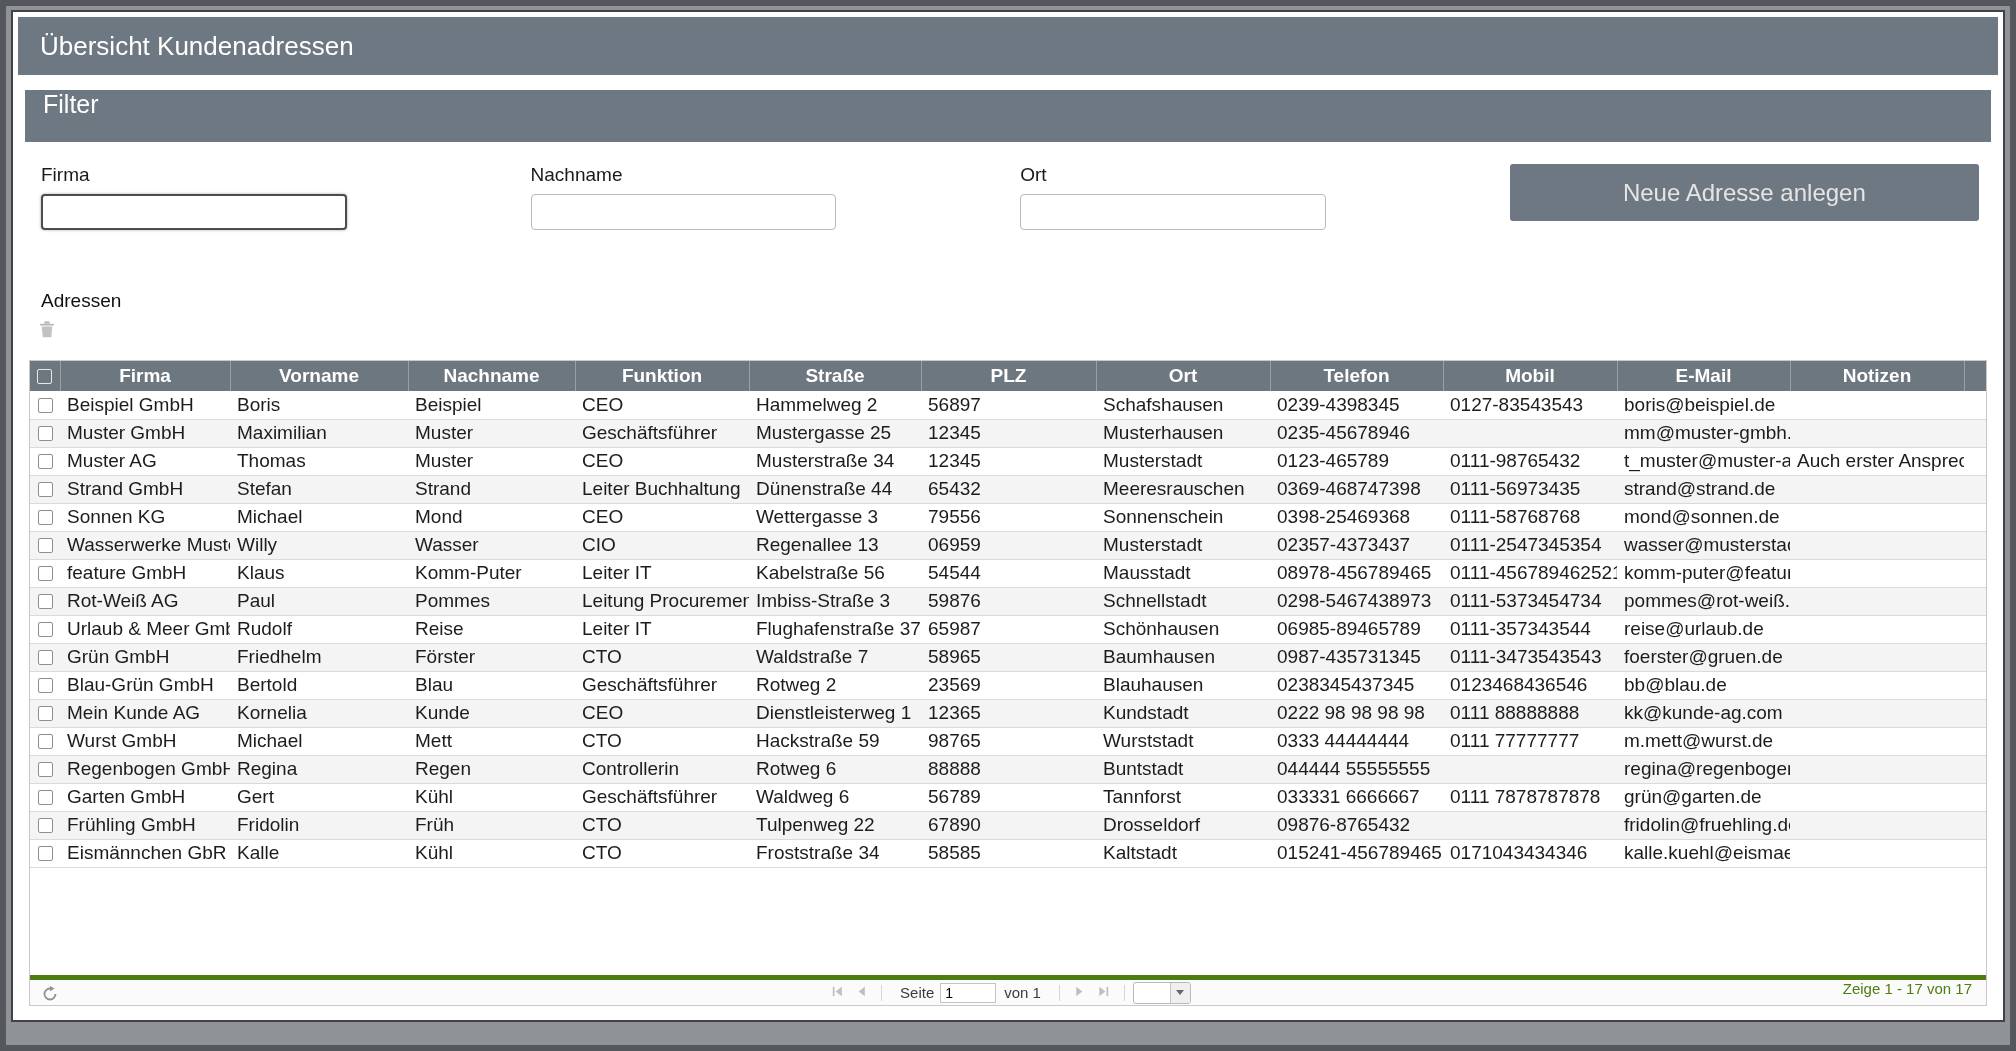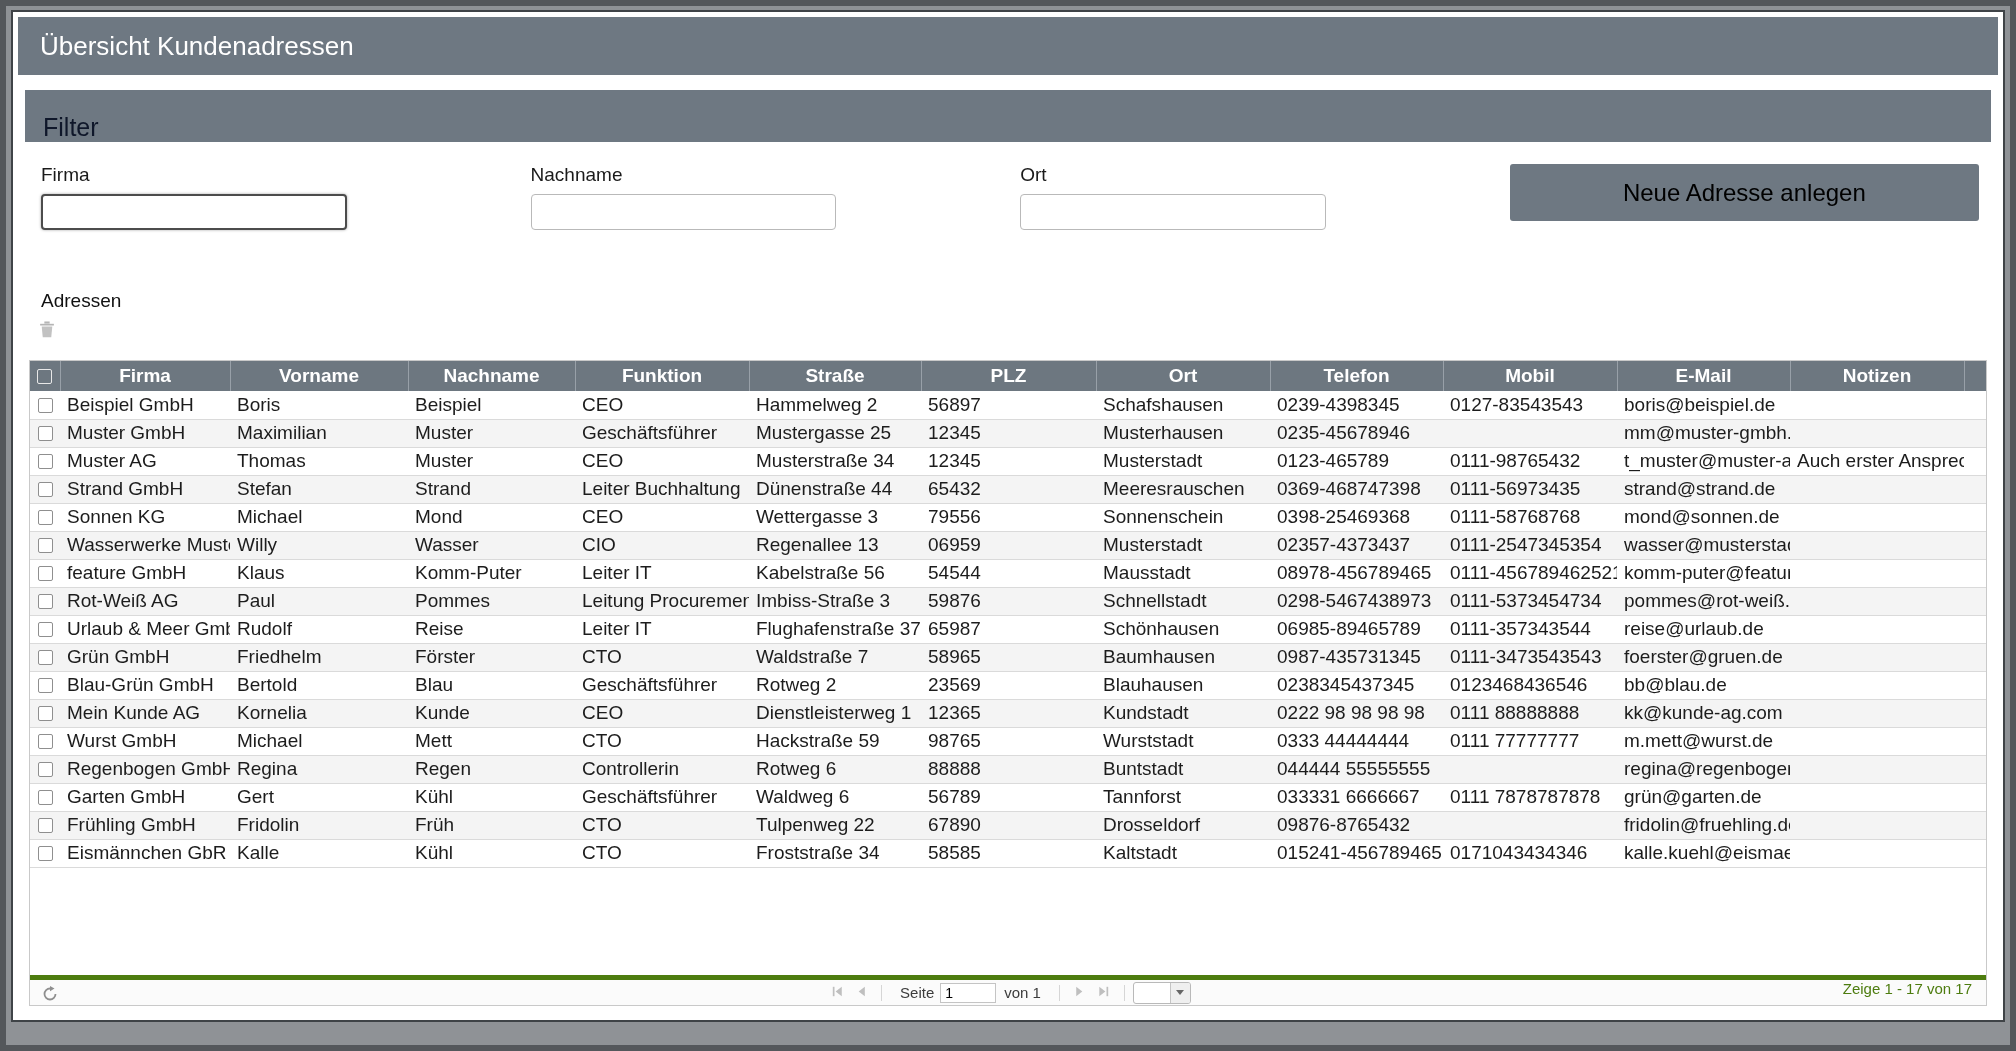--- a/index.html
+++ b/index.html
@@ -7,31 +7,31 @@
   body { font-family: "Liberation Sans", sans-serif; background: #8f9296; }
 
   .frame { width: 2016px; height: 1051px; background: #8f9296; border: 6px solid #54575b; padding: 4px 5px; }
   .app { height: 1012px; background: #ffffff; border: 2px solid #3f4347; overflow: hidden; }
 
   .titlebar { margin: 5px; height: 58px; background: #6e7882; color: #fff; font-size: 26px;
               display: flex; align-items: center; padding: 0 22px; }
 
   .content { padding: 10px 12px; }
 
-  .filterbar { height: 52px; background: #6e7882; color: #0f172a; font-size: 25px;
-               display: flex; align-items: flex-end; padding: 0 18px; }
+  .filterbar { height: 52px; background: #6e7882; color: #ffffff; font-size: 25px;
+               display: flex; align-items: flex-start; padding: 0 18px; }
 
   .filter-row { display: flex; align-items: flex-start; margin: 22px 12px 0 16px; }
   .field-group { width: 306px; margin-right: 184px; }
   .field-group .fld-label { display: block; font-size: 19px; color: #1a1a1a; margin-bottom: 8px; }
   .field-group input { width: 100%; height: 36px; border: 1px solid #b9b9b9; border-radius: 4px;
                        font-size: 19px; padding: 0 8px; font-family: inherit; outline: none; }
   .field-group input.focused { border: 2px solid #4c4c4c; box-shadow: 0 0 3px rgba(0,0,0,.35); }
 
-  .btn-new { margin-left: auto; width: 470px; height: 57px; background: #6e7882; color: #000000;
+  .btn-new { margin-left: auto; width: 470px; height: 57px; background: #6e7882; color: #e5e5e5;
              border: none; border-radius: 3px; font-size: 24px; font-family: inherit; cursor: pointer; }
 
   .adressen-label { margin: 60px 0 0 16px; font-size: 19px; color: #111; }
   .trash-wrap { margin: 8px 0 0 14px; width: 20px; height: 20px; }
 
   .grid { margin: 20px 4px 0 4px; border: 1px solid #c9c9c9; }
   .grid-body { height: 614px; background: #fff; overflow: hidden; }
 
   table { width: 100%; border-collapse: collapse; table-layout: fixed; }
   th { background: #6d7780; color: #fff; font-size: 19px; font-weight: bold; height: 30px;

